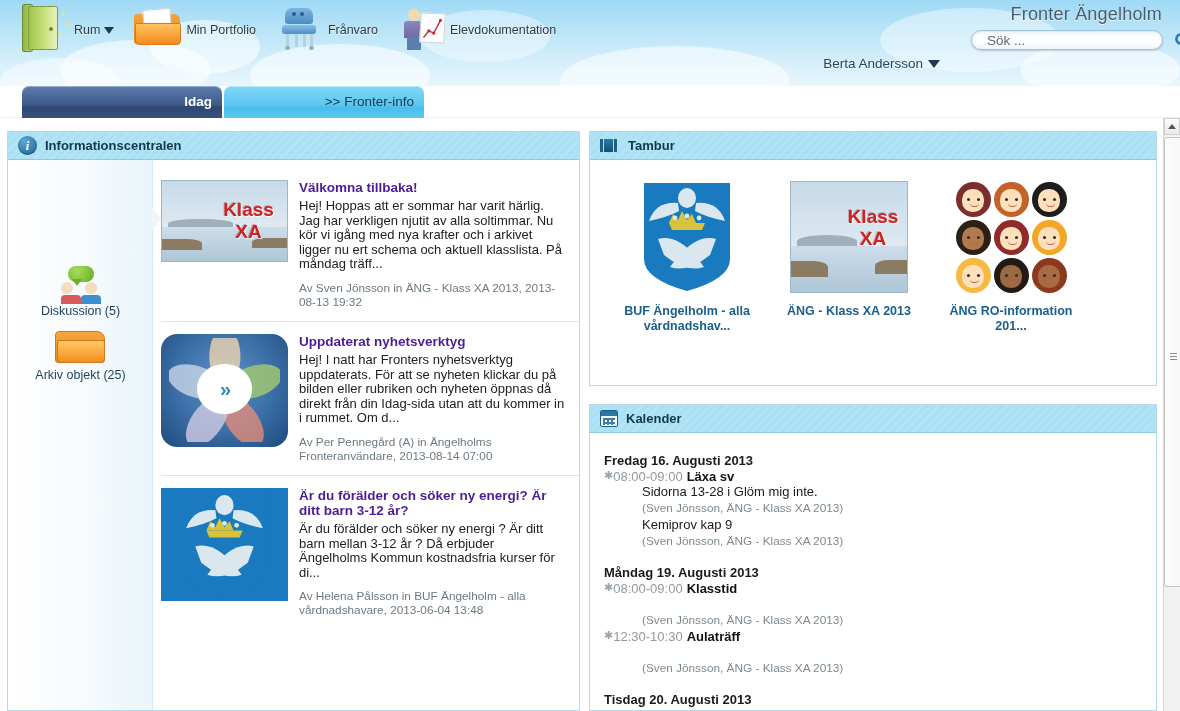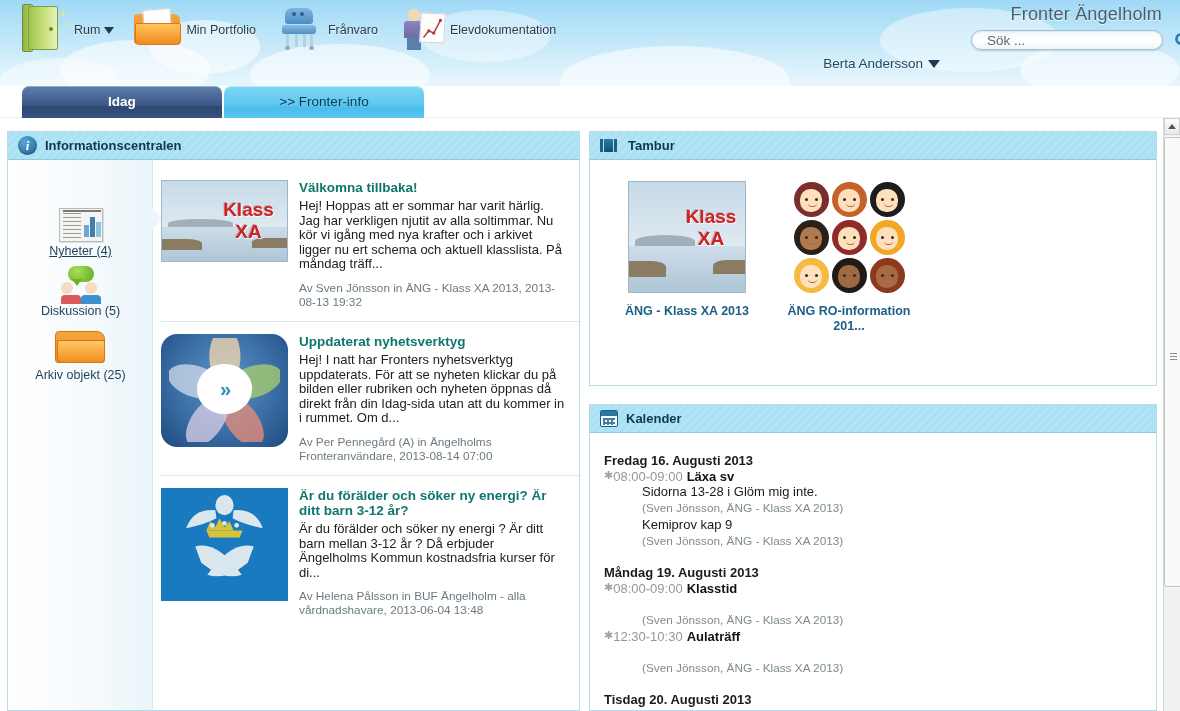--- a/index.html
+++ b/index.html
@@ -129,21 +129,21 @@
   #searchinput::placeholder { color: #666; }
   #searchbtn {
     width: 32px; height: 30px; display:flex; align-items:center; justify-content:center;
     cursor: pointer; background: transparent; border: 0;
   }
   #searchbtn svg { display:block; }
 
   
   #tabs { position: absolute; left: 22px; top: 86px; display: flex; align-items: flex-end; }
   .tab {
-    height: 40px; line-height: 32px; padding: 0 10px; min-width: 200px; text-align: center;
+    height: 40px; line-height: 32px; padding: 0 10px; min-width: 200px; text-align: right;
     font-size: 13.5px; border-radius: 7px 7px 0 0; cursor: pointer; white-space: nowrap;
   }
   .tab.active {
     background: linear-gradient(to bottom,#5f7fae 0%, #3b5786 48%, #2e4770 52%, #3e5b8a 100%);
     color: #ffffff; font-weight: bold;
     box-shadow: inset 0 1px 0 rgba(255,255,255,.35);
   }
   .tab.inactive {
     background: linear-gradient(to bottom,#7fd6f5 0%, #5fc8f0 45%, #49bdec 55%, #6fd0f3 100%);
     color: #123a4e; margin-left: 2px;
@@ -238,21 +238,21 @@
     background: linear-gradient(to bottom,#ffc866,#f2901f); border-radius:2px 2px 5px 5px;
     border:1px solid #d2781a;}
 
   
   #newslist { position:absolute; left:145px; top:0; width:426px; height:550px; padding: 8px 0 0 8px; }
   .newsitem { position:relative; display:flex; padding: 12px 14px 12px 0; }
   .newsitem + .newsitem { border-top: 1px solid #dfe6ea; }
   .thumb { width: 127px; min-width:127px; height: 82px; margin-right: 11px; }
   .thumb.tall { height: 113px; }
   .news-txt { flex:1; }
-  .news-title { font-size: 13.5px; font-weight: bold; color: #0f766e; line-height: 15px;
+  .news-title { font-size: 13.5px; font-weight: bold; color: #4c1d95; line-height: 15px;
     margin-bottom: 4px; cursor: pointer; }
   .news-body { font-size: 13px; color: #212121; line-height: 14.6px; }
   .news-meta { font-size: 11.8px; color: #6b7a82; line-height: 14px; margin-top: 9px; }
 
   
   .pic-klass { position:relative; background: linear-gradient(to bottom,#cfe0ec 0%, #bcd3e4 45%, #a8c4d8 100%);
     border:1px solid #9fb6c6; box-shadow: inset 0 0 0 3px rgba(255,255,255,.45); overflow:hidden; }
   .pic-klass .sky { position:absolute; left:0; top:0; width:100%; height:58%;
     background: linear-gradient(to bottom,#c6dae9,#dfe9f0); }
   .pic-klass .hill { position:absolute; left:5%; top:48%; width:52%; height:11%;
@@ -435,30 +435,20 @@
       <div class="ic-info">i</div>
       <div class="ptitle">Informationscentralen</div>
     </div>
 
     <div id="info-body">
 
       <div id="sidecol">
         <div class="divider"></div>
         <div class="notch"></div>
 
-        <div class="sideitem sel" style="top:48px;">
-          <div class="ic-news">
-            <div class="hdr"></div>
-              <div class="lines"></div>
-            <div class="bar1"></div>
-              <div class="bar2"></div>
-              <div class="bar3"></div>
-          </div>
-          <div class="lbl">Nyheter (4)</div>
-        </div>
 
         <div class="sideitem" style="top:106px;">
           <div class="ic-disc">
             <div class="bub"></div>
             <div class="pL">
                 <div class="ph"></div>
                 <div class="pbL"></div>
               </div>
             <div class="pR">
                 <div class="ph2"></div>
@@ -547,20 +537,38 @@
       <div class="ic-tambur">
         <i></i>
           <i class="blk"></i>
           <i></i>
       </div>
       <div class="ptitle">Tambur</div>
     </div>
 
     <div id="tambur-body">
 
+      <div class="roomtile">
+        <div class="art">
+          <svg width="90" height="112" viewBox="0 0 90 112">
+            <path d="M2 2 H88 V78 Q88 98 45 110 Q2 98 2 78 Z" fill="#1a7ac0"></path>
+            <ellipse cx="45" cy="17" rx="9" ry="10" fill="#dbe7ef"></ellipse>
+            <path d="M36 22 Q14 20 7 40 Q26 36 37 30 Z" fill="#dbe7ef"></path>
+            <path d="M54 22 Q76 20 83 40 Q64 36 53 30 Z" fill="#dbe7ef"></path>
+            <path d="M27 42 h36 l-3 7 h-30 Z" fill="#d8c23a"></path>
+            <path d="M27 42 l4 -9 l5 6 l4 -9 l5 9 l5 -6 l4 9 Z" fill="#d8c23a"></path>
+            <circle cx="33" cy="37" r="2.4" fill="#dbe7ef"></circle>
+            <circle cx="45" cy="35" r="2.4" fill="#dbe7ef"></circle>
+            <circle cx="57" cy="37" r="2.4" fill="#dbe7ef"></circle>
+            <path d="M16 58 Q38 52 62 86 Q44 92 22 74 Z" fill="#dbe7ef"></path>
+            <path d="M74 58 Q52 52 28 86 Q46 92 68 74 Z" fill="#dbe7ef"></path>
+          </svg>
+        </div>
+        <div class="rname">BUF Ängelholm - alla vårdnadshav...</div>
+      </div>
 
       <div class="roomtile">
         <div class="art">
           <div class="pic-klass" style="width:118px;height:112px;">
             <div class="sky"></div>
               <div class="hill"></div>
               <div class="water"></div>
             <div class="rockL"></div>
               <div class="rockR"></div>
             <div class="cap">Klass XA</div>

